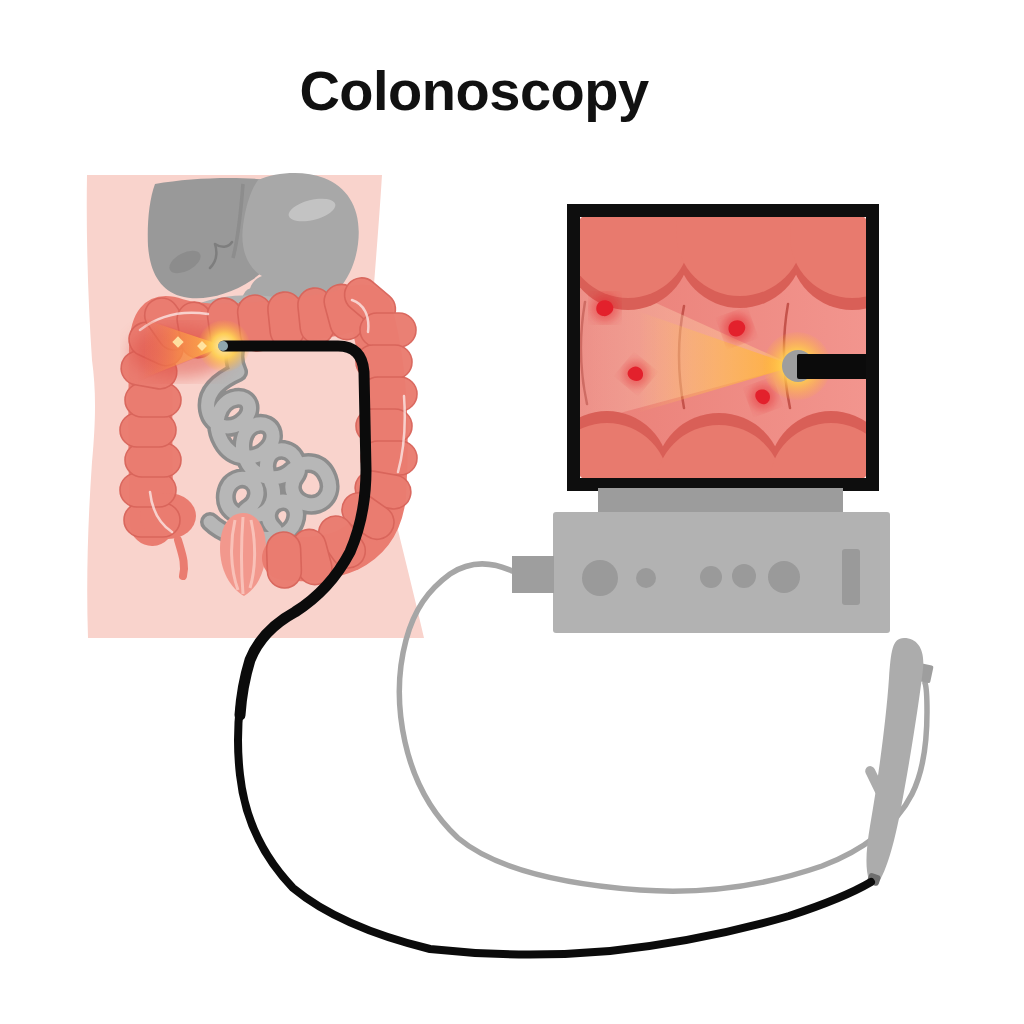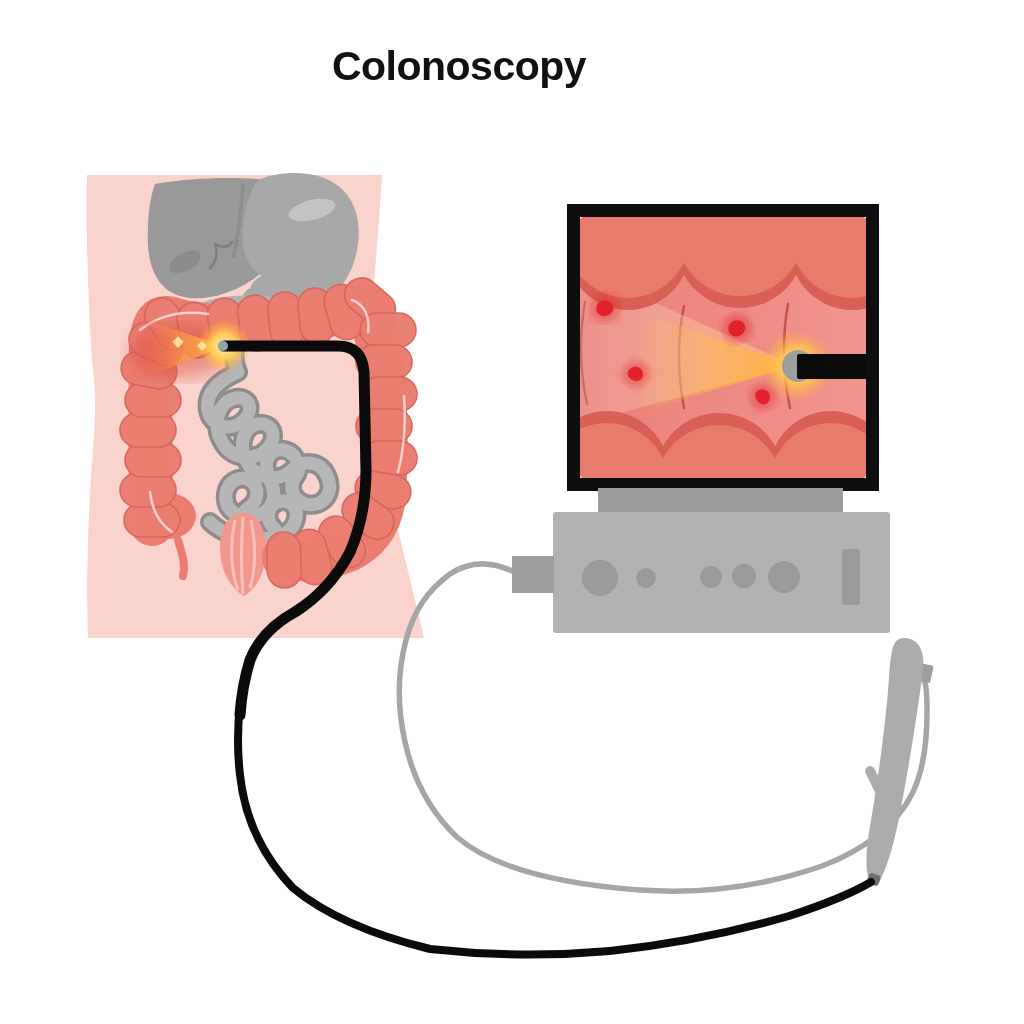--- a/index.html
+++ b/index.html
@@ -1,19 +1,19 @@
 <!DOCTYPE html>
 <html style="--bg: #FFFFFF; --titleColor: #111111; --torso: #F9D3CC; --liver: #999999; --liverSeam: #878787; --gallbladder: #8C8C8C; --ductLine: #7E7E7E; --stomach: #A8A8A8; --stomachHighlight: #C4C4C4; --pancreas: #B3B3B3; --pancreasVein: #8A8A8A; --intestine: #B7B7B7; --intestineOutline: #8D8D8D; --colon: #EA7C70; --colonEdge: #D9655B; --colonShadow: #DE4F44; --rectum: #F2988D; --rectumStripe: #F9C3BA; --scope: #0B0B0B; --scopeTip: #8FA6AD; --cable: #A6A6A6; --sparkle: #FFE9A8; --glowCore: #FFF0B0; --glowMid: #FFC84A; --glowOuter: #FF9D3C; --monitorFrame: #0E0E0E; --screenWhite: #FFFFFF; --screenBg: #E9E9E9; --screenColonOuter: #E87A6E; --screenColonDark: #D95F57; --screenColonInner: #F0908A; --foldLine: #C5534B; --polyp: #E3212C; --beam: #FFAD33; --device: #B2B2B2; --deviceDark: #9C9C9C; --deviceButton: #9A9A9A; --connector: #9E9E9E; --handle: #ACACAC; --handleTipCap: #6F6F6F;"><head>
 <meta charset="utf-8">
 <style>
   html,body{margin:0;padding:0;background:var(--bg,#fff);}
   .page{position:relative;width:1024px;height:1024px;overflow:hidden;background:var(--bg,#fff);
         font-family:"Liberation Sans","DejaVu Sans",sans-serif;}
-  .title{position:absolute;top:42px;left:0;width:916px;text-align:center;margin:1px;
-         font-size:41px;font-weight:800;letter-spacing:-0.5px;color:var(--titleColor,#111);}
+  .title{position:absolute;top:42px;left:0;width:916px;text-align:center;margin:16px;
+         font-size:56px;font-weight:800;letter-spacing:-0.5px;color:var(--titleColor,#111);}
   svg{position:absolute;left:0;top:0;}
 </style>
 </head>
 <body>
 
 <div class="page">
   <h1 class="title">Colonoscopy</h1>
 
   <svg width="1024" height="1024" viewBox="0 0 1024 1024">
     <defs>

